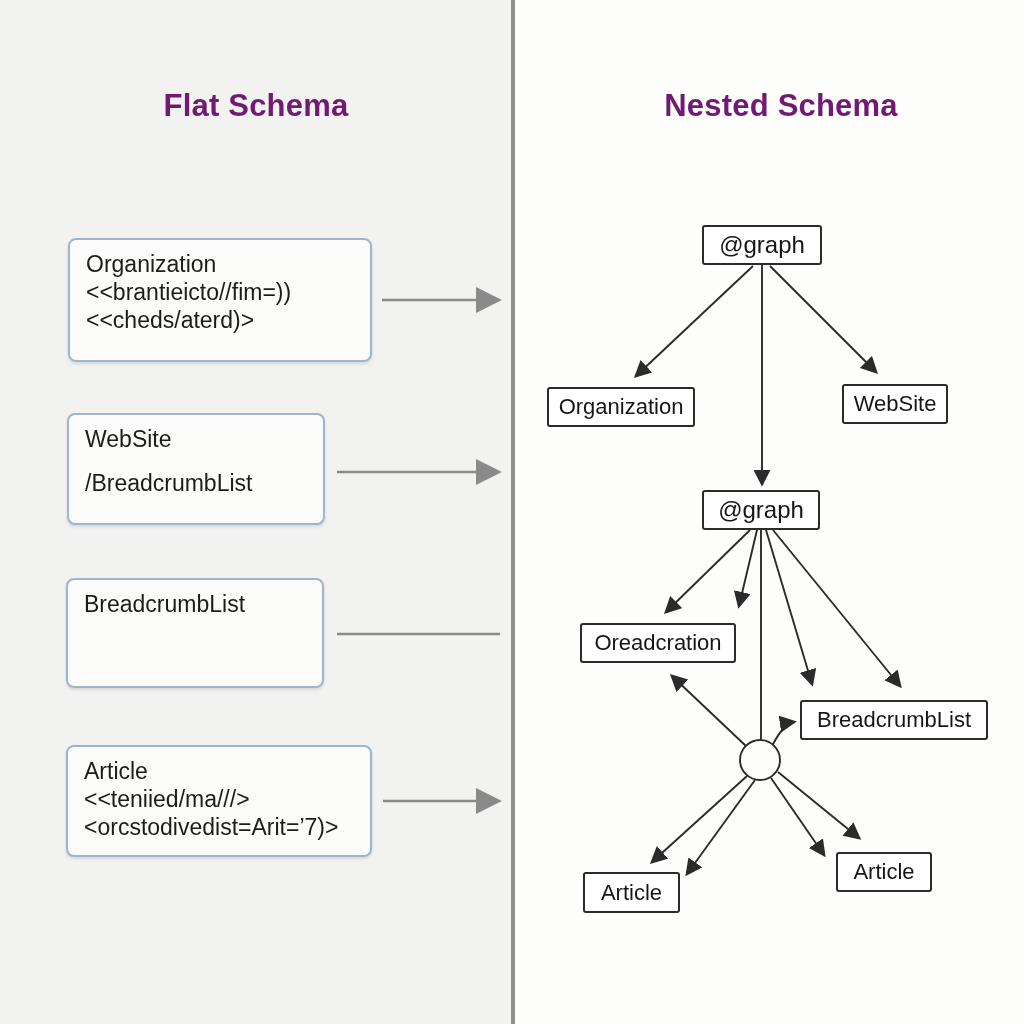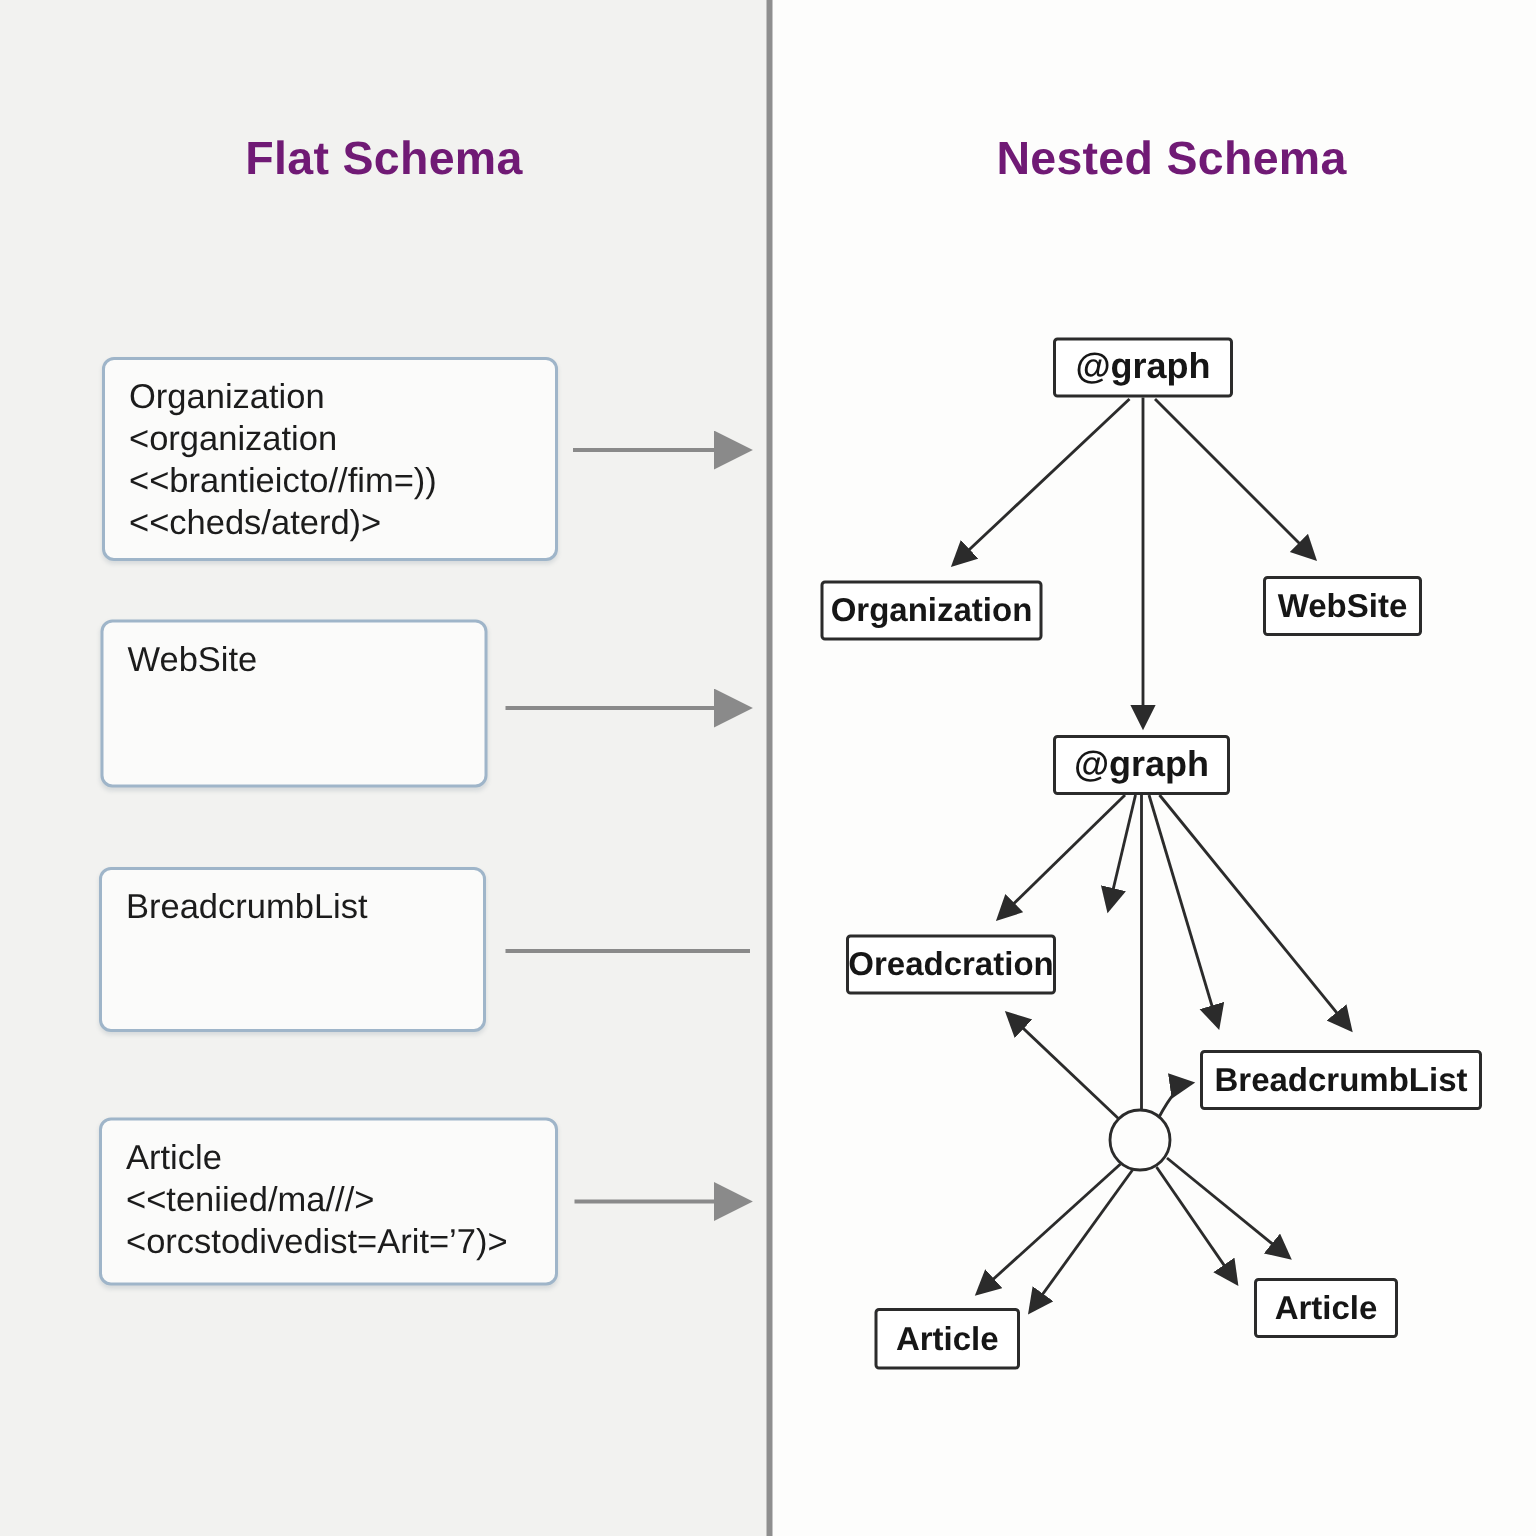--- a/index.html
+++ b/index.html
@@ -33,43 +33,43 @@
     padding:10px 16px;box-sizing:border-box;
     color:#1c1c1c;font-size:23px;line-height:28px;z-index:2;
   }
   .flat-box .bx-title{display:block;}
   .flat-box .bx-line{display:block;white-space:nowrap;}
   .gap-after{margin-bottom:16px;}
   .node{
     position:absolute;background:#ffffff;
     border:2px solid #2b2b2b;border-radius:3px;
     display:flex;align-items:center;justify-content:center;
-    color:#161616;font-size:22px;z-index:2;box-sizing:border-box;font-weight:bold;
+    color:#161616;font-size:22px;z-index:2;box-sizing:border-box;
   }
   svg.overlay{position:absolute;left:0;top:0;z-index:1;}
 </style>
 </head>
 <body>
 
 <div class="panel-left"></div>
 <div class="panel-right"></div>
 <div class="divider"></div>
 
 <div class="title title-left">Flat Schema</div>
 <div class="title title-right">Nested Schema</div>
 
 <div class="flat-box" style="left:68px;top:238px;width:304px;min-height:124px;">
   <span class="bx-title">Organization</span>
-  <span class="bx-line">&lt;organization</span>
   <span class="bx-line">&lt;&lt;brantieicto//fim=))</span>
   <span class="bx-line">&lt;&lt;cheds/aterd)&gt;</span>
 </div>
 
 <div class="flat-box" style="left:67px;top:413px;width:258px;min-height:112px;">
   <span class="bx-title gap-after">WebSite</span>
+  <span class="bx-line">/BreadcrumbList</span>
 </div>
 
 <div class="flat-box" style="left:66px;top:578px;width:258px;min-height:110px;">
   <span class="bx-title">BreadcrumbList</span>
 </div>
 
 <div class="flat-box" style="left:66px;top:745px;width:306px;min-height:112px;">
   <span class="bx-title">Article</span>
   <span class="bx-line">&lt;&lt;teniied/ma///&gt;</span>
   <span class="bx-line">&lt;orcstodivedist=Arit=’7)&gt;</span>
@@ -80,21 +80,21 @@
 </div>
 <div class="node" style="left:547px;top:387px;width:148px;height:40px;">
   <span>Organization</span>
 </div>
 <div class="node" style="left:842px;top:384px;width:106px;height:40px;">
   <span>WebSite</span>
 </div>
 <div class="node" style="left:702px;top:490px;width:118px;height:40px;font-size:24px;">
   <span>@graph</span>
 </div>
-<div class="node" style="left:564px;top:623px;width:140px;height:40px;">
+<div class="node" style="left:580px;top:623px;width:156px;height:40px;">
   <span>Oreadcration</span>
 </div>
 <div class="node" style="left:800px;top:700px;width:188px;height:40px;">
   <span>BreadcrumbList</span>
 </div>
 <div class="node" style="left:583px;top:872px;width:97px;height:41px;">
   <span>Article</span>
 </div>
 <div class="node" style="left:836px;top:852px;width:96px;height:40px;">
   <span>Article</span>

